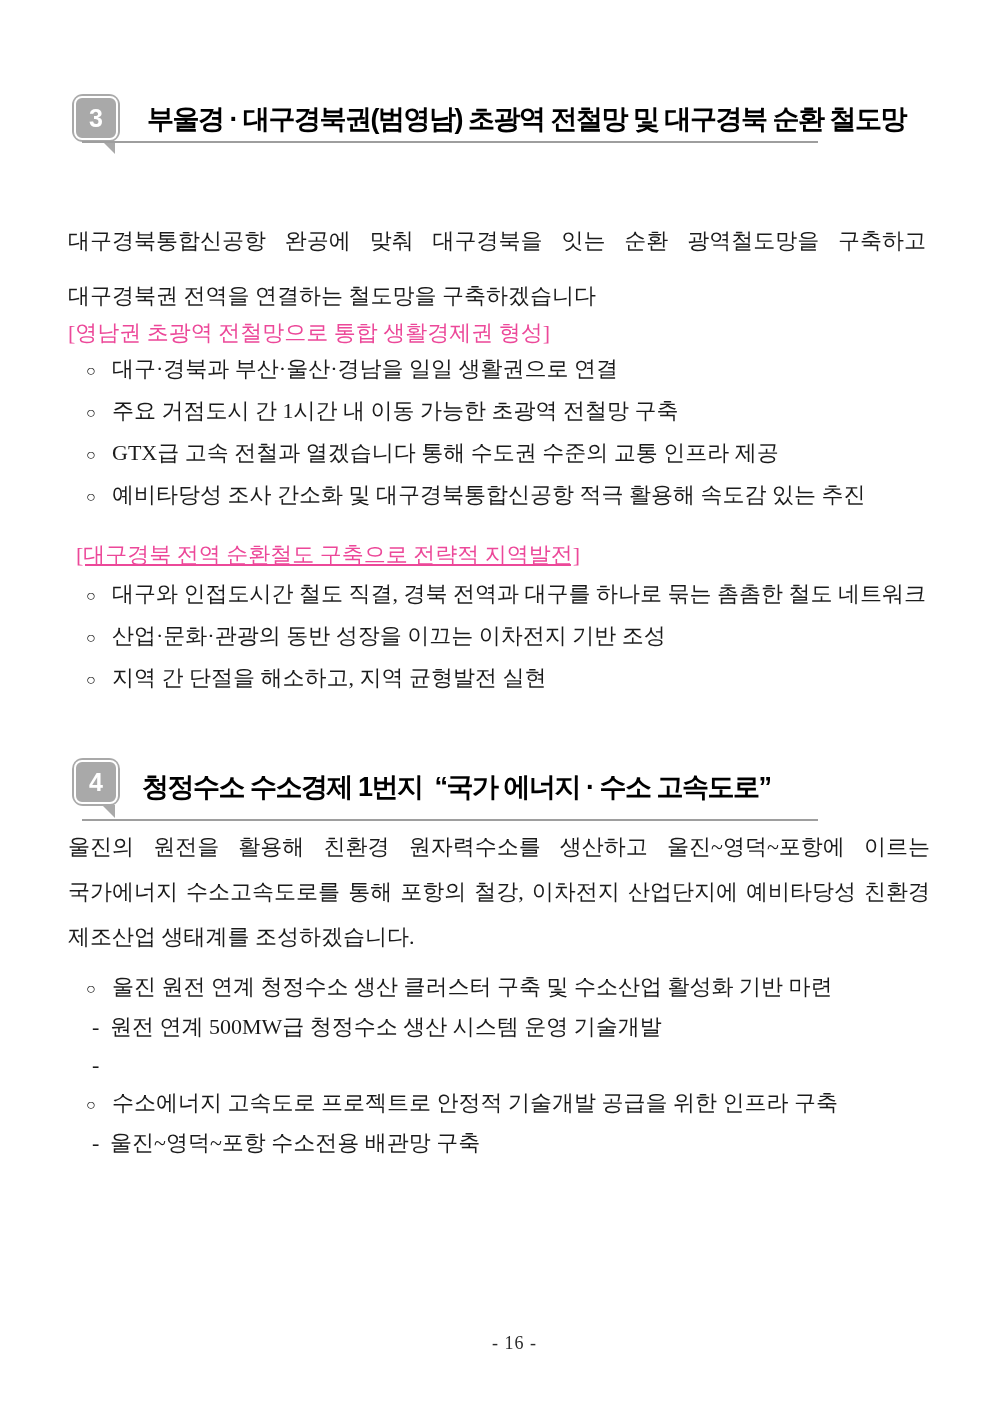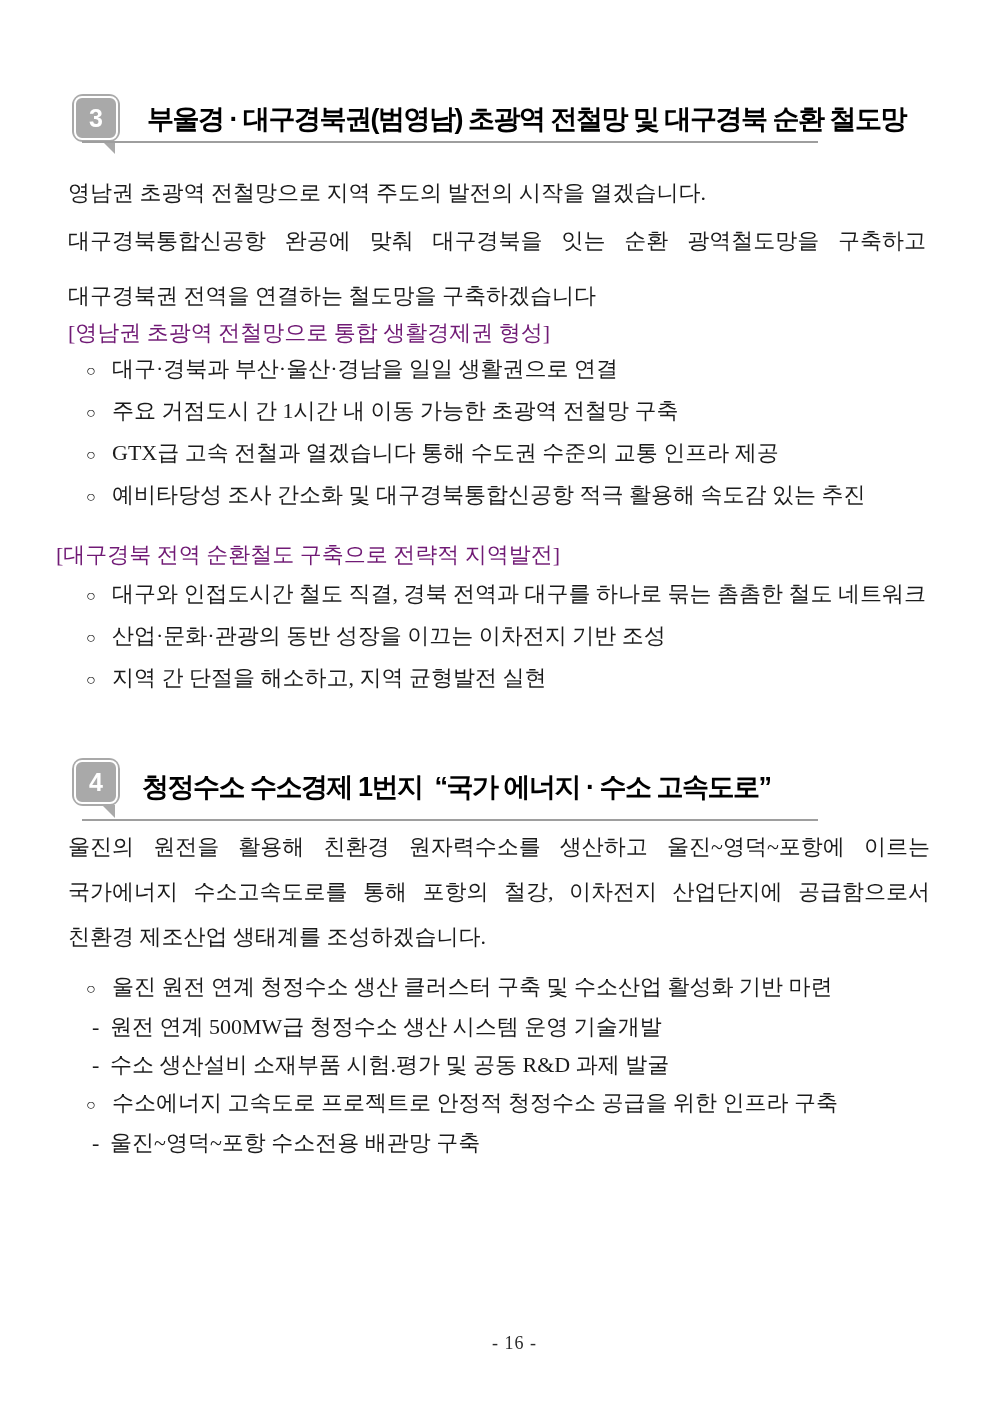--- a/index.html
+++ b/index.html
@@ -64,21 +64,21 @@
   .para {
     margin: 0;
     font-size: 22px;
     text-align: justify;
     word-break: keep-all;
     color: #1b1b1b;
   }
   .group-heading {
     font-size: 22px;
     white-space: nowrap;
-    color: #701a75;
+    color: #ec4899;
   }
   .blist { font-size: 22px; }
   .bullet { display: flex; align-items: baseline; white-space: nowrap; }
   .blist-40 .bullet { line-height: 40px; }
   .blist-38 .bullet { line-height: 38px; }
   .bullet.lvl1 { padding-left: 18px; }
   .bullet.lvl1 .marker { width: 26px; font-size: 16px; flex: none; }
   .bullet.lvl2 { padding-left: 24px; }
   .bullet.lvl2 .marker { width: 18px; font-size: 22px; flex: none; }
 
@@ -97,21 +97,20 @@
 
 <div class="page">
 
   <div class="badge abs" style="left:72px; top:94px;">
     <span class="num">3</span>
     <span class="tail"></span>
   </div>
   <h2 class="sec-title abs" style="left:145px; top:99px;">부울경 · 대구경북권(범영남) 초광역 전철망 및 대구경북 순환 철도망</h2>
   <div class="rule" style="left:82px; top:141px; width:736px;"></div>
 
-  <p class="para abs" style="left:68px; top:171px; right:66px; line-height:43px;">영남권 초광역 전철망으로 지역 주도의 발전의 시작을 열겠습니다.</p>
   <p class="para abs" style="left:68px; top:213px; right:66px; line-height:55px;">대구경북통합신공항 완공에 맞춰 대구경북을 잇는 순환 광역철도망을 구축하고 대구경북권 전역을 연결하는 철도망을 구축하겠습니다</p>
 
   <div class="group-heading abs" style="left:68px; top:318px;">[영남권 초광역 전철망으로 통합 생활경제권 형성]</div>
   <div class="blist blist-40 abs" style="left:68px; top:349px; right:40px;">
     <div class="bullet lvl1">
       <span class="marker">○</span>
       <span class="btext">대구·경북과 부산·울산·경남을 일일 생활권으로 연결</span>
     </div>
     <div class="bullet lvl1">
       <span class="marker">○</span>
@@ -120,21 +119,21 @@
     <div class="bullet lvl1">
       <span class="marker">○</span>
       <span class="btext">GTX급 고속 전철과 열겠습니다 통해 수도권 수준의 교통 인프라 제공</span>
     </div>
     <div class="bullet lvl1">
       <span class="marker">○</span>
       <span class="btext">예비타당성 조사 간소화 및 대구경북통합신공항 적극 활용해 속도감 있는 추진</span>
     </div>
   </div>
 
-  <div class="group-heading abs" style="left:56px; top:540px;">[대구경북 전역 순환철도 구축으로 전략적 지역발전]</div>
+  <div class="group-heading abs" style="left:76px; top:540px;text-decoration:underline;">[대구경북 전역 순환철도 구축으로 전략적 지역발전]</div>
   <div class="blist blist-40 abs" style="left:68px; top:574px; right:40px;">
     <div class="bullet lvl1">
       <span class="marker">○</span>
       <span class="btext">대구와 인접도시간 철도 직결, 경북 전역과 대구를 하나로 묶는 촘촘한 철도 네트워크</span>
     </div>
     <div class="bullet lvl1">
       <span class="marker">○</span>
       <span class="btext">산업·문화·관광의 동반 성장을 이끄는 이차전지 기반 조성</span>
     </div>
     <div class="bullet lvl1">
@@ -143,38 +142,37 @@
     </div>
   </div>
 
   <div class="badge abs" style="left:72px; top:758px;">
     <span class="num">4</span>
     <span class="tail"></span>
   </div>
   <h2 class="sec-title abs" style="left:140px; top:767px;">청정수소 수소경제 1번지  “국가 에너지 · 수소 고속도로”</h2>
   <div class="rule" style="left:82px; top:819px; width:736px;"></div>
 
-  <p class="para abs" style="left:68px; top:824px; right:62px; line-height:45px;">울진의 원전을 활용해 친환경 원자력수소를 생산하고 울진~영덕~포항에 이르는 국가에너지 수소고속도로를 통해 포항의 철강, 이차전지 산업단지에 공급함으로서 친환경 제조산업 생태계를 조성하겠습니다.</p>
+  <p class="para abs" style="left:68px; top:824px; right:62px; line-height:45px;">울진의 원전을 활용해 친환경 원자력수소를 생산하고 울진~영덕~포항에 이르는 국가에너지 수소고속도로를 통해 포항의 철강, 이차전지 산업단지에 예비타당성 친환경 제조산업 생태계를 조성하겠습니다.</p>
 
   <div class="blist blist-38 abs" style="left:68px; top:968px; right:40px;">
     <div class="bullet lvl1">
       <span class="marker">○</span>
       <span class="btext">울진 원전 연계 청정수소 생산 클러스터 구축 및 수소산업 활성화 기반 마련</span>
     </div>
     <div class="bullet lvl2">
       <span class="marker">-</span>
       <span class="btext">원전 연계 500MW급 청정수소 생산 시스템 운영 기술개발</span>
     </div>
     <div class="bullet lvl2">
       <span class="marker">-</span>
-      <span class="btext">수소 생산설비 소재부품 시험.평가 및 공동 R&amp;D 과제 발굴</span>
     </div>
     <div class="bullet lvl1">
       <span class="marker">○</span>
-      <span class="btext">수소에너지 고속도로 프로젝트로 안정적 청정수소 공급을 위한 인프라 구축</span>
+      <span class="btext">수소에너지 고속도로 프로젝트로 안정적 기술개발 공급을 위한 인프라 구축</span>
     </div>
     <div class="bullet lvl2">
       <span class="marker">-</span>
       <span class="btext">울진~영덕~포항 수소전용 배관망 구축</span>
     </div>
   </div>
 
   <div class="footer" style="top:1333px;">- 16 -</div>
 
 </div>

